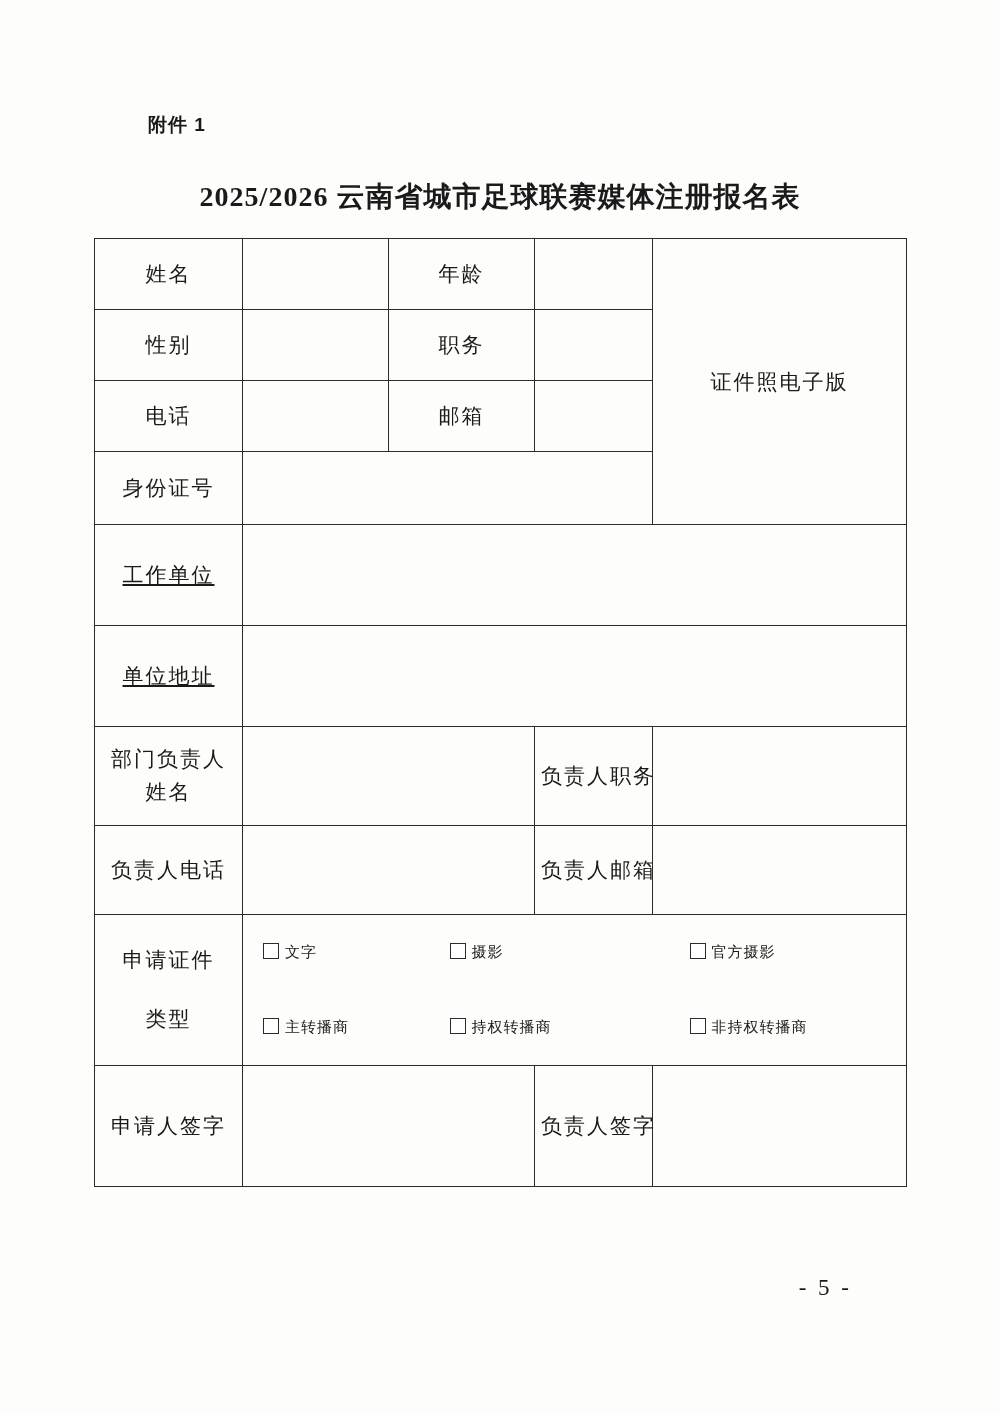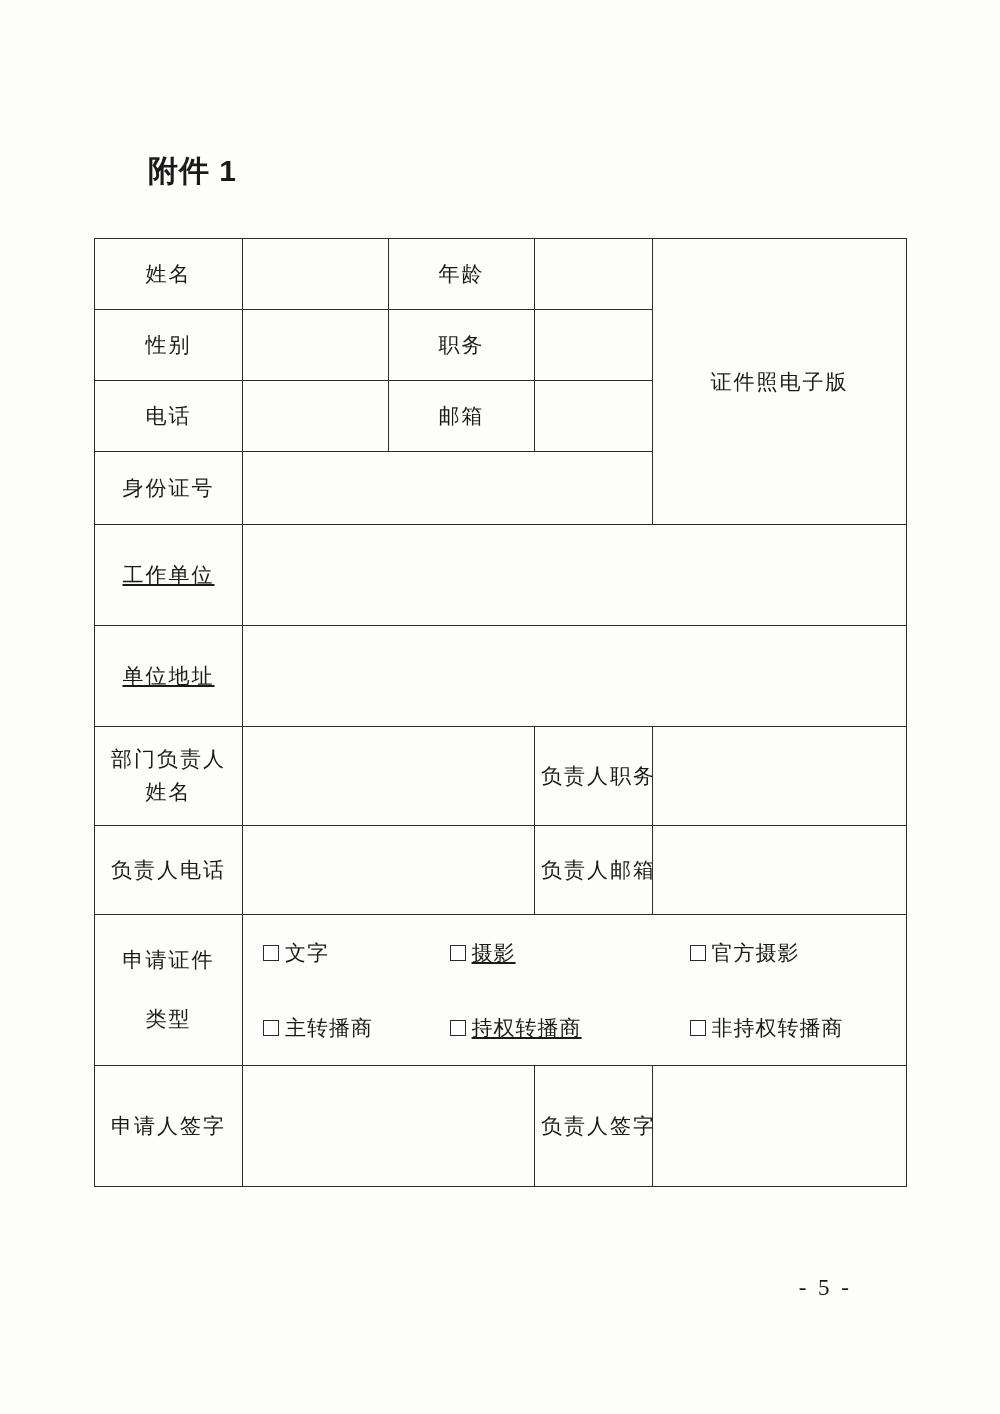--- a/index.html
+++ b/index.html
@@ -18,25 +18,24 @@
     position: absolute;
     left: 0; top: 0;
     width: 1000px;
     height: 1414px;
     background: #fdfdfb;
   }
   .attachment-label {
     position: absolute;
     left: 148px;
     top: 112px;
-    font-size: 30px;
+    font-size: 19px;
     font-weight: bold;
     letter-spacing: 1px;
     font-family: "Liberation Sans", sans-serif;
-    margin-top: 39px;
   }
   .doc-title {
     position: absolute;
     left: 0;
     top: 178px;
     width: 1000px;
     text-align: center;
     font-size: 28px;
     font-weight: bold;
     letter-spacing: 1px;
@@ -77,56 +76,56 @@
     padding: 0;
   }
   .cert-row {
     display: flex;
     align-items: center;
     height: 50%;
     box-sizing: border-box;
   }
   .cert-opt {
     display: inline-flex;
-    align-items: center;
-    font-size: 21px;
+    font-size: 15px;
     letter-spacing: 1px;
     white-space: nowrap;
   }
   .cbox {
     display: inline-block;
     width: 14px;
     height: 14px;
     border: 1.5px solid #2b2b2b;
     margin-right: 6px;
     background: #fff;
     flex: 0 0 auto;
   }
   .opt-a { margin-left: 14px; width: 195px; }
-  .opt-b { width: 210px; text-decoration: underline; }
+  .opt-b { width: 210px; }
   .opt-c { width: 220px; padding-left: 39px; }
   .two-line {
     line-height: 1.55;
   }
   .page-number {
     position: absolute;
     right: 148px;
     top: 1275px;
     font-size: 23px;
     letter-spacing: 3px;
     font-family: "Liberation Serif", serif;
   }
 </style>
 </head>
 <body>
 
 <div class="page">
 
   <div class="attachment-label">附件 1</div>
 
+  <div class="doc-title">2025/2026 云南省城市足球联赛媒体注册报名表</div>
 
   <table class="form">
     <colgroup>
       <col style="width:148px">
       <col style="width:146px">
       <col style="width:146px">
       <col style="width:118px">
       <col style="width:254px">
     </colgroup>
     <tbody>

